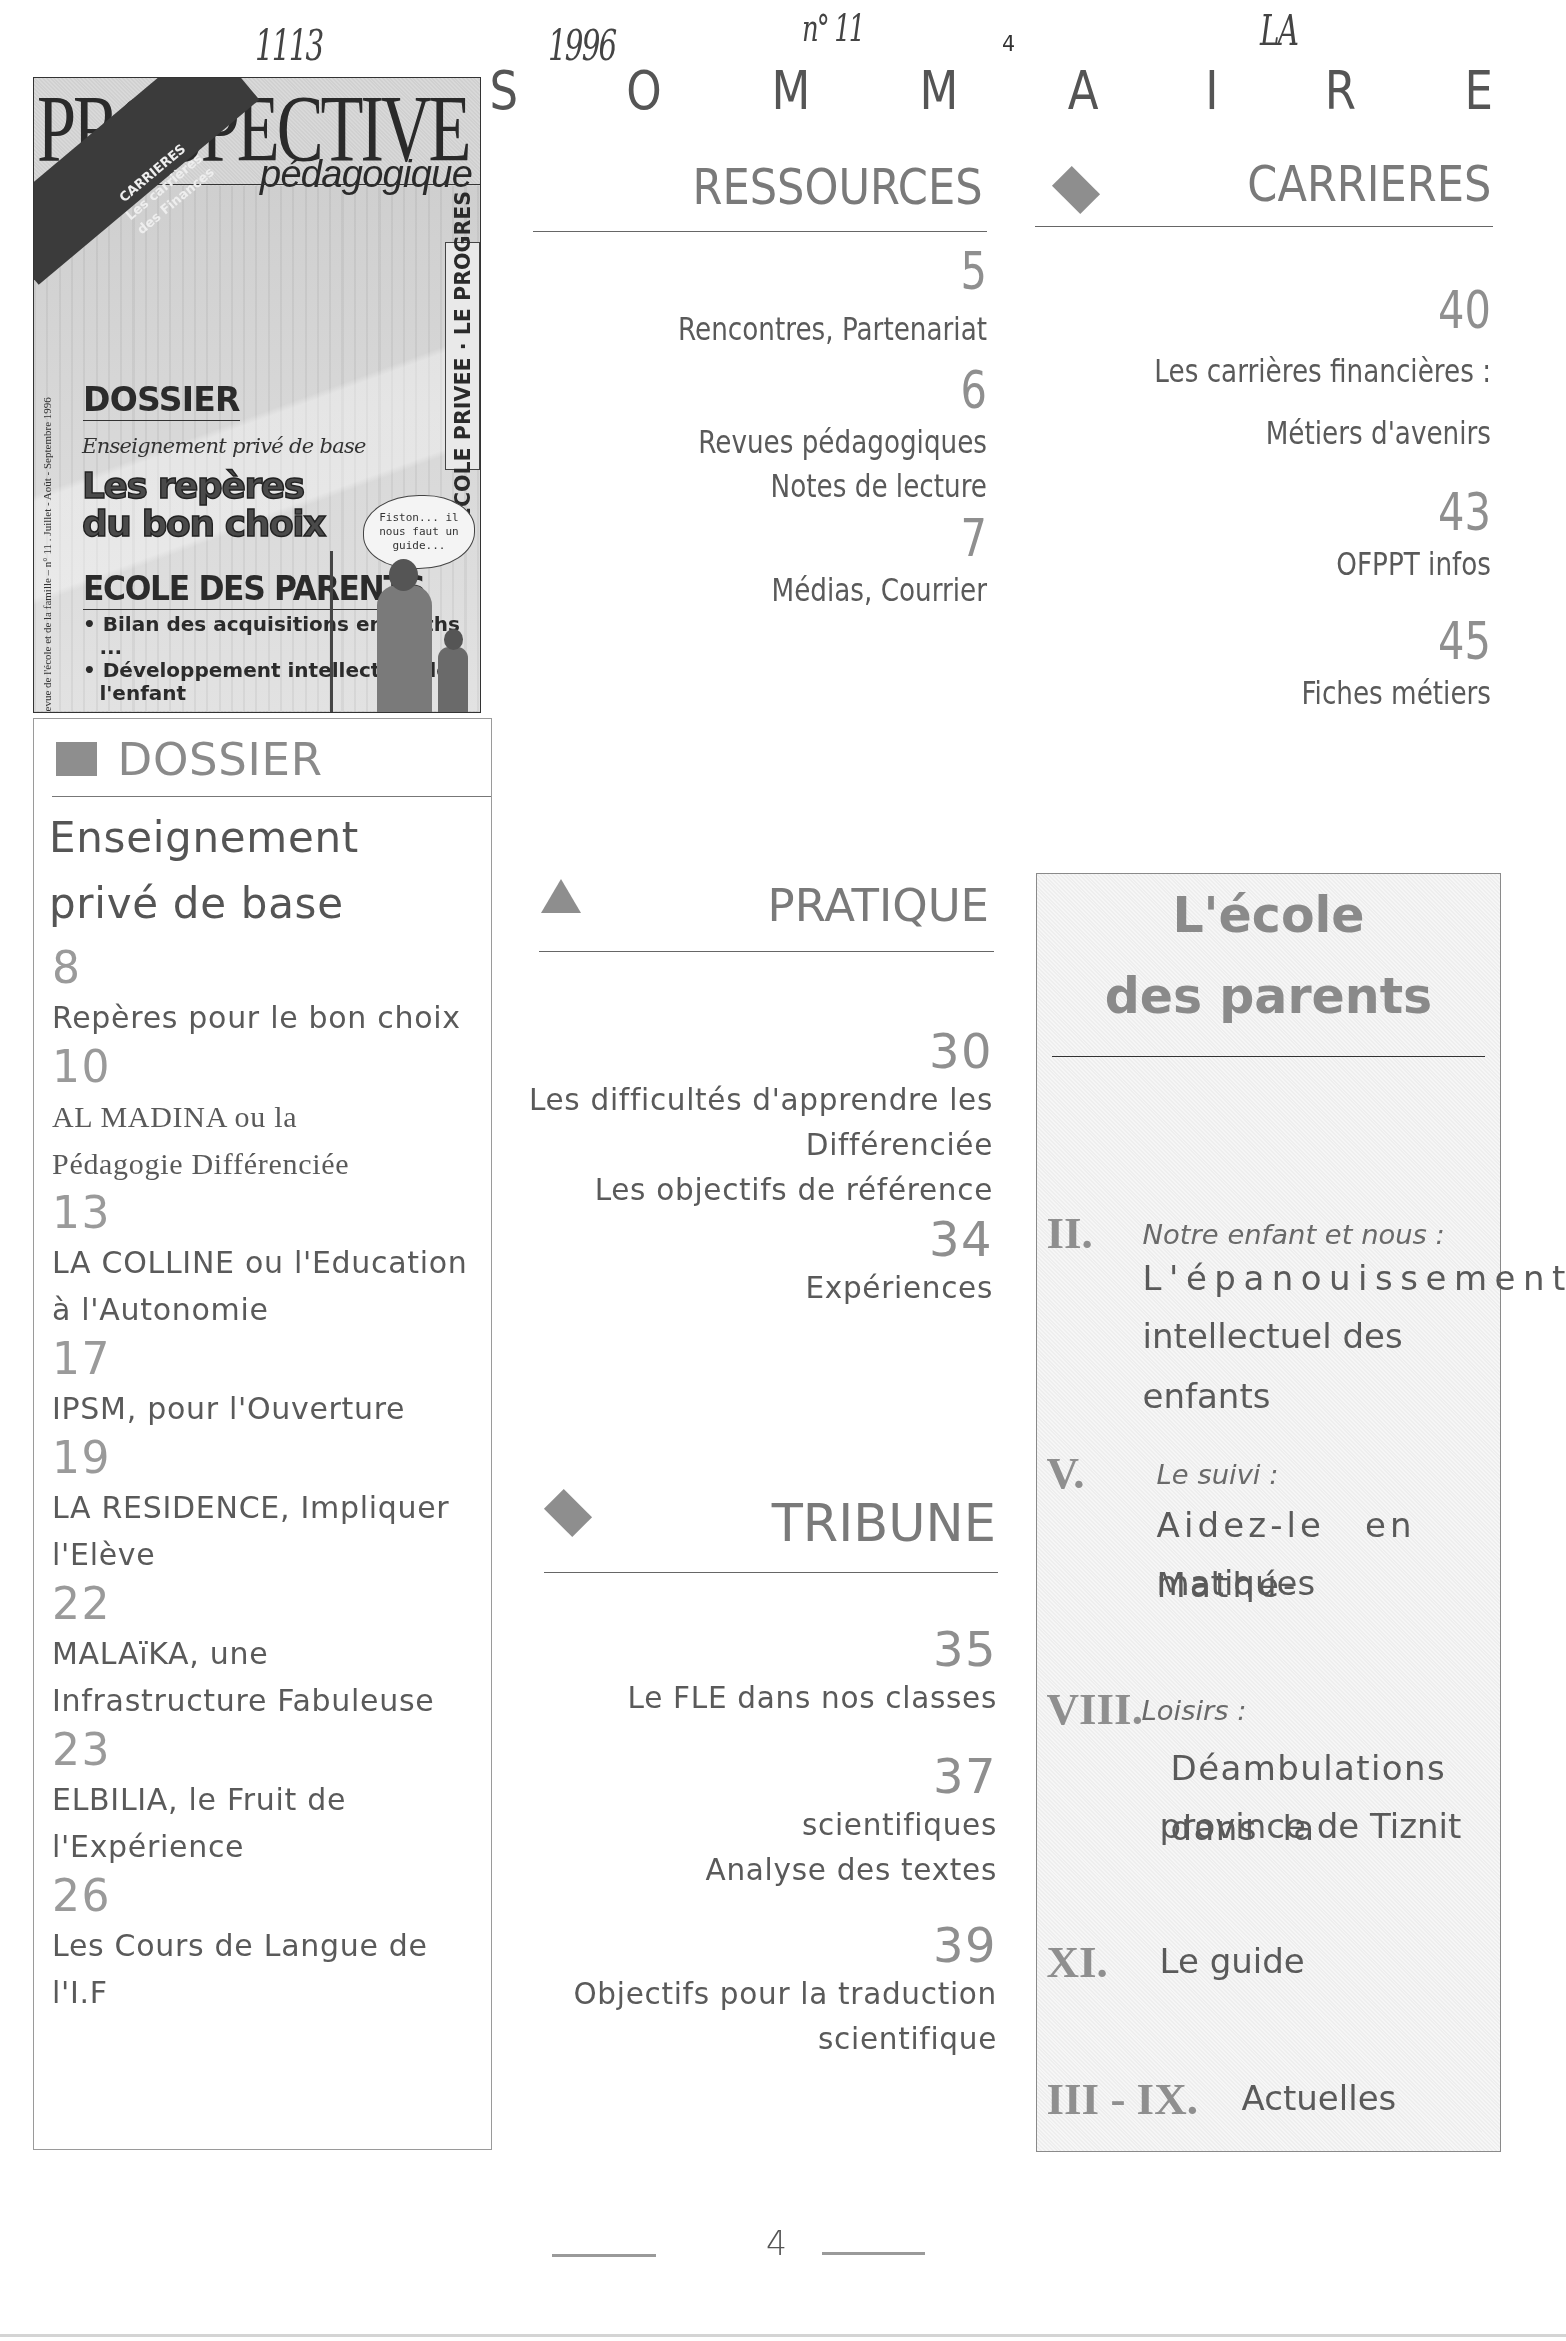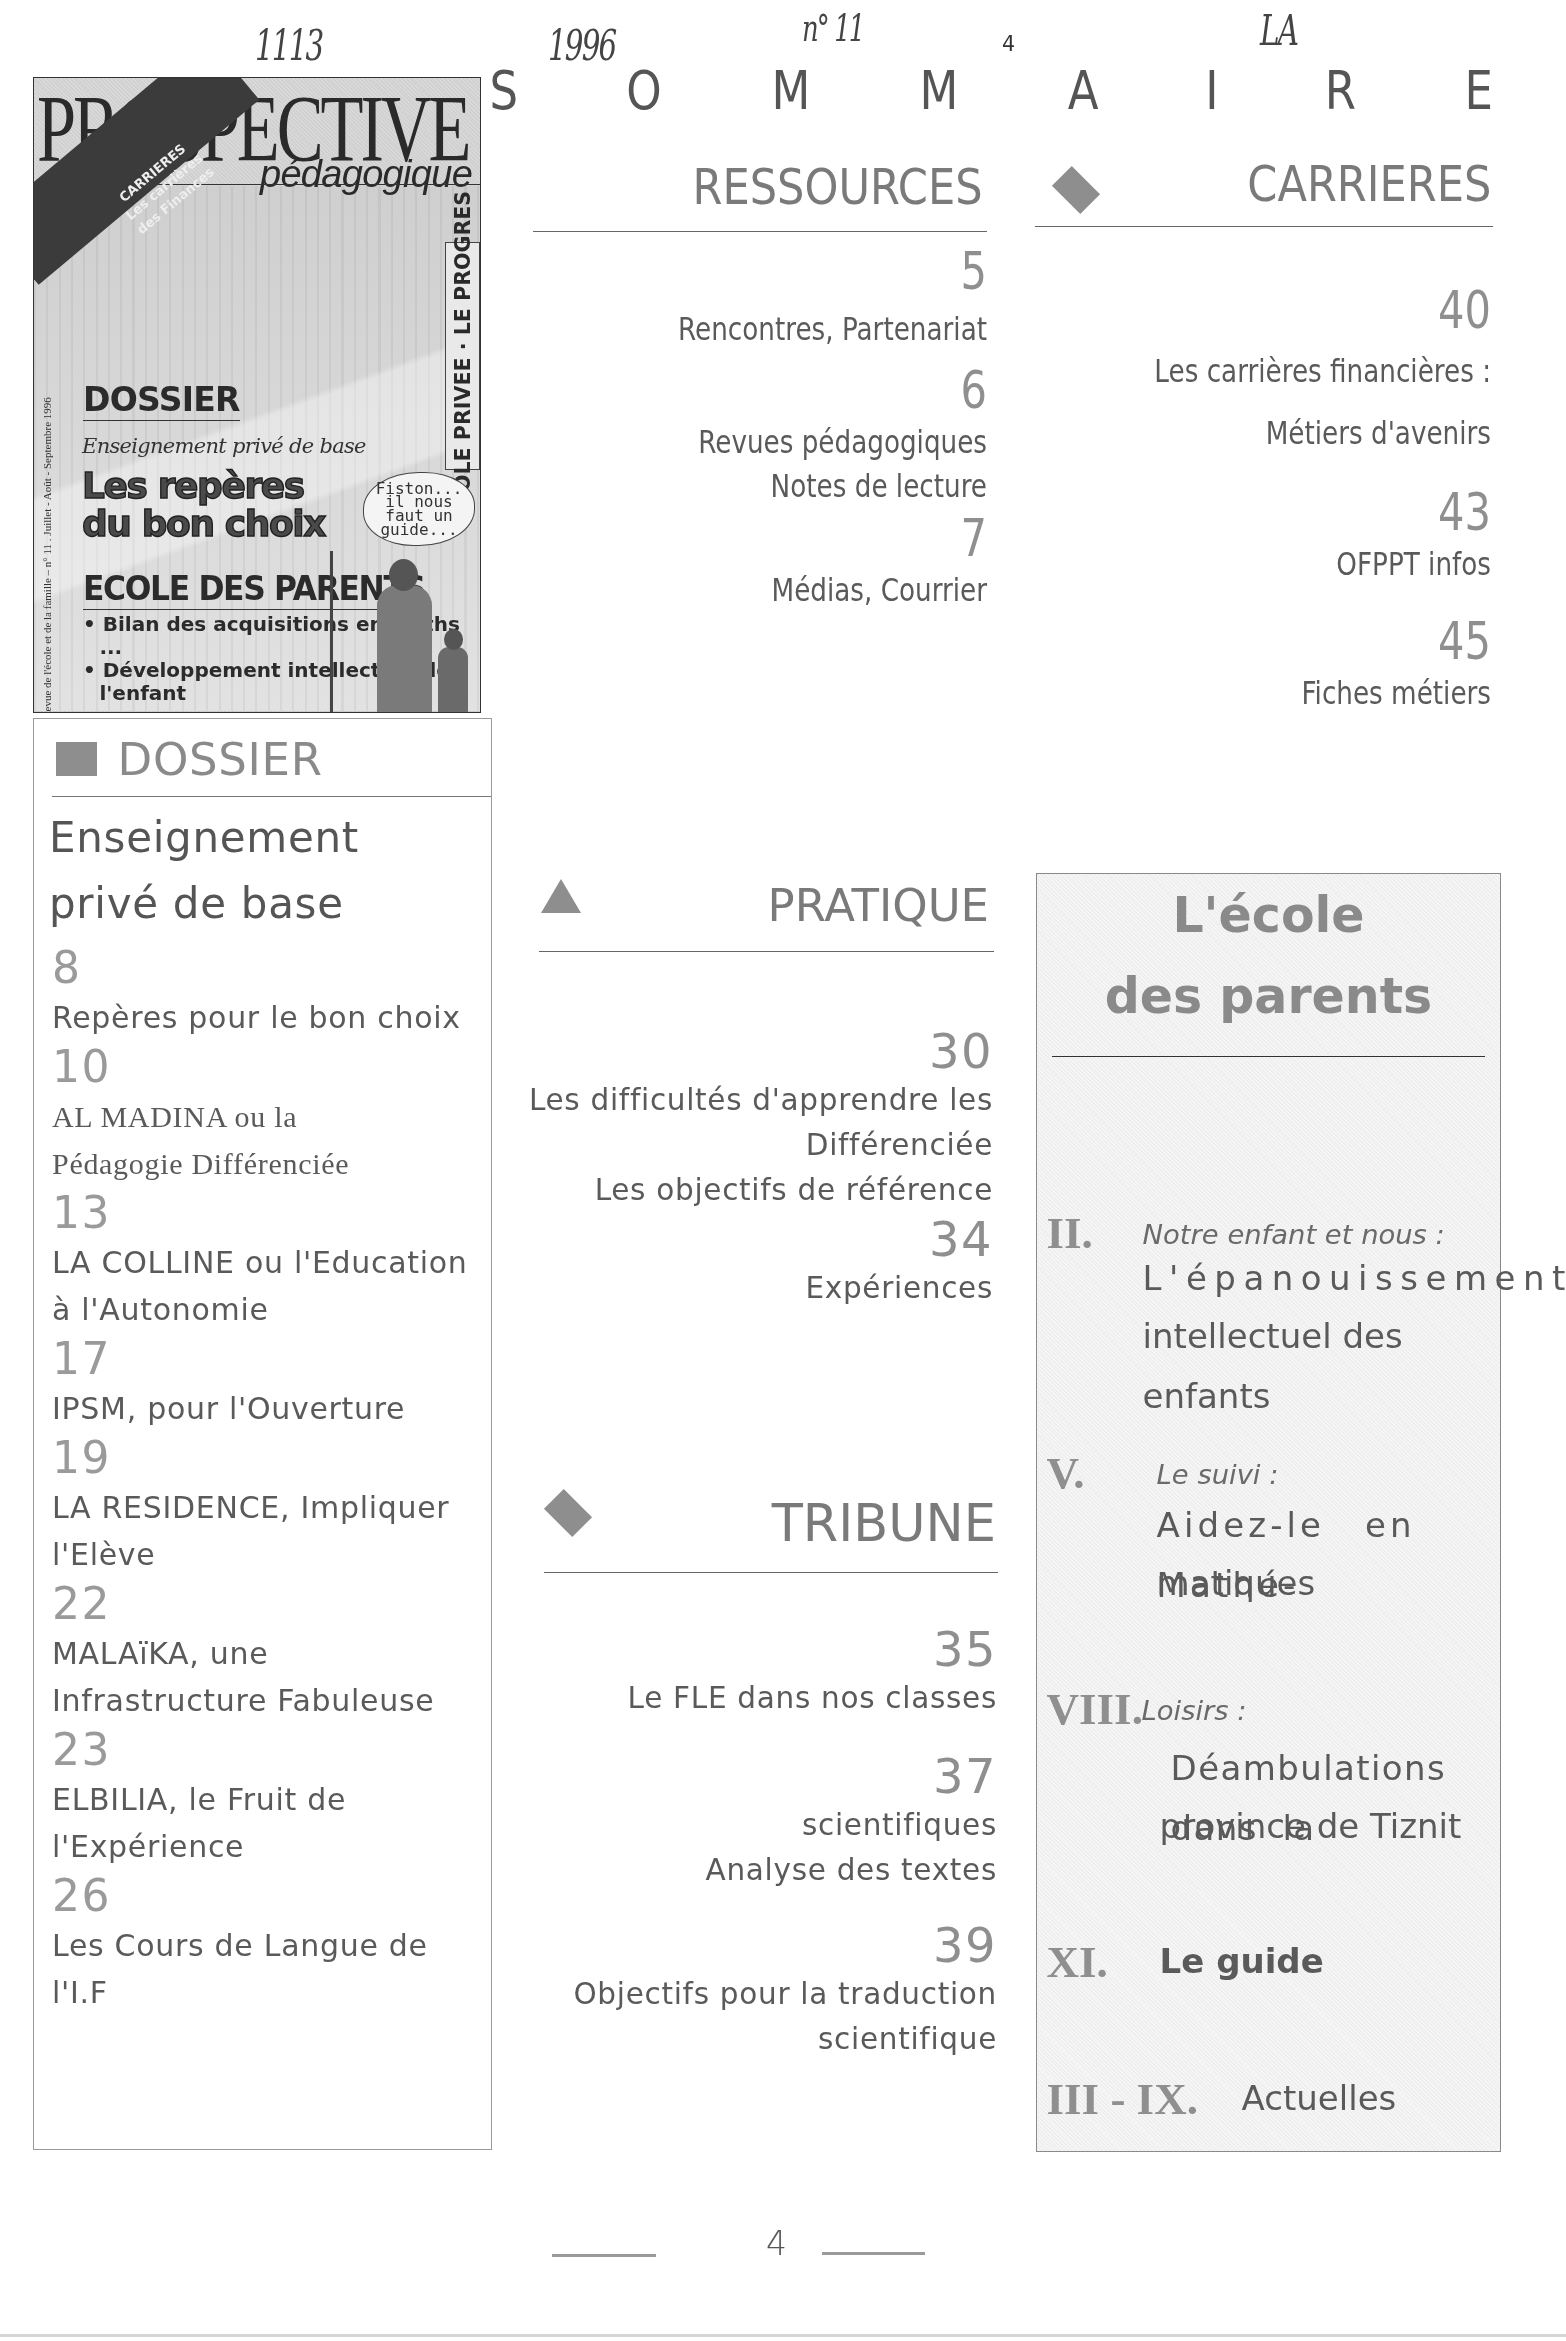--- a/index.html
+++ b/index.html
@@ -95,23 +95,23 @@
       position: absolute; left: 49px; top: 491px; font-family: "DejaVu Sans", sans-serif;
       font-weight: bold; font-size: 33px; color: #2b2b2b; letter-spacing: -1.4px;
       border-bottom: 1.4px solid #333; padding-bottom: 1.4px; transform: scaleX(0.95); transform-origin: left;
     }
     .cover-bullets {
       position: absolute; left: 49px; top: 535px; font-family: "DejaVu Sans", sans-serif;
       font-weight: bold; font-size: 20px; line-height: 23px; color: #2b2b2b;
     }
     .cover-bullets div { padding-left: 16.4px; text-indent: -16.4px; }
     .cover-bubble {
-      position: absolute; left: 329px; top: 394px; width: 110px; height: 72px;
+      position: absolute; left: 329px; top: 417px; width: 110px; height: 72px;
       background: #f4f4f4; border: 1.4px solid #444; border-radius: 50% 45% 50% 45%;
-      font-family: "DejaVu Sans Mono", monospace; font-size: 16px; color: #333;
+      font-family: "DejaVu Sans Mono", monospace; font-size: 11px; color: #333;
       display: flex; align-items: center; justify-content: center; text-align: center; line-height: 13.7px;
     }
     .cover-man { position: absolute; left: 343px; top: 507px; width: 55px; height: 127px; background: #7a7a7a; border-radius: 20.6px 20.6px 0 0; }
     .cover-man::before { content: ""; position: absolute; left: 12.3px; top: -26px; width: 29px; height: 32px; background: #555; border-radius: 50%; }
     .cover-boy { position: absolute; left: 404px; top: 569px; width: 30px; height: 65px; background: #6a6a6a; border-radius: 11px 11px 0 0; }
     .cover-boy::before { content: ""; position: absolute; left: 5.5px; top: -18px; width: 19px; height: 20.6px; background: #555; border-radius: 50%; }
     .cover-post { position: absolute; left: 296px; top: 473px; width: 2.7px; height: 161px; background: #444; }
 
     
     .dossier-box {
@@ -375,21 +375,21 @@
 
   <div class="parents-item" style="top:809px; height:178px;">
     <div class="roman">VIII.</div>
     <div class="p-label" style="left:95px; top:12.3px;">Loisirs :</div>
     <div class="p-text" style="left:113px; top:55px; letter-spacing:1.4px; word-spacing:12.3px;margin-left:11px;">Déambulations dans la</div>
     <div class="p-text" style="left:113px; top:113px;">province de Tiznit</div>
   </div>
 
   <div class="parents-item" style="top:1062px; height:62px;">
     <div class="roman">XI.</div>
-    <div class="p-text" style="left:113px; top:-5.5px;font-weight:bold;">Le guide</div>
+    <div class="p-text" style="left:113px; top:-5.5px;">Le guide</div>
   </div>
 
   <div class="parents-item" style="top:1199px; height:62px;">
     <div class="roman">III - IX.</div>
     <div class="p-text" style="left:195px; top:-5.5px;">Actuelles</div>
   </div>
 </div>
 
 <div class="footer-line" style="left:552px; top:2254px; width:104px;"></div>
 <div class="footer-num">4</div>

